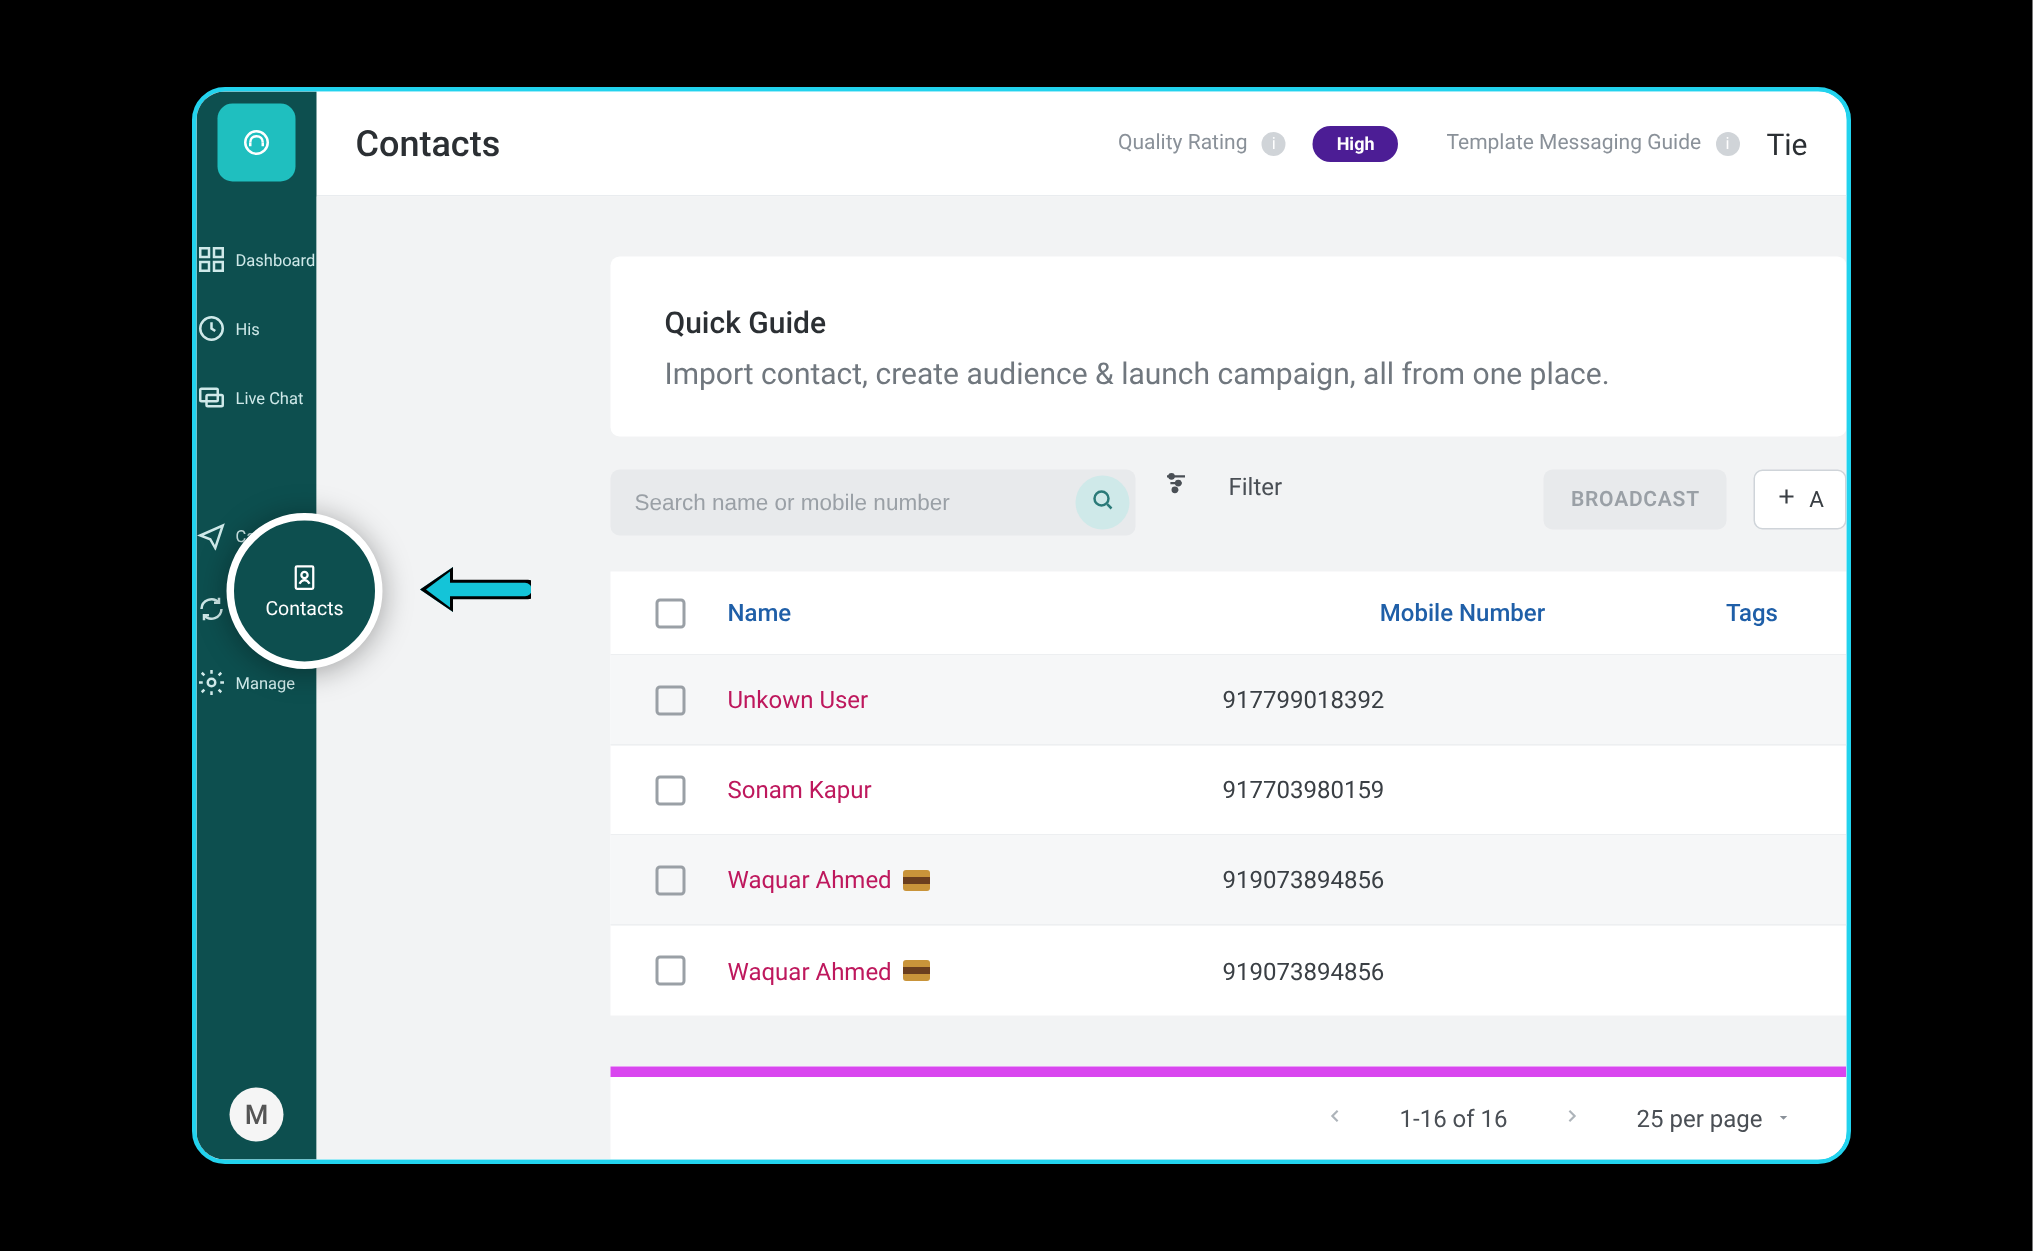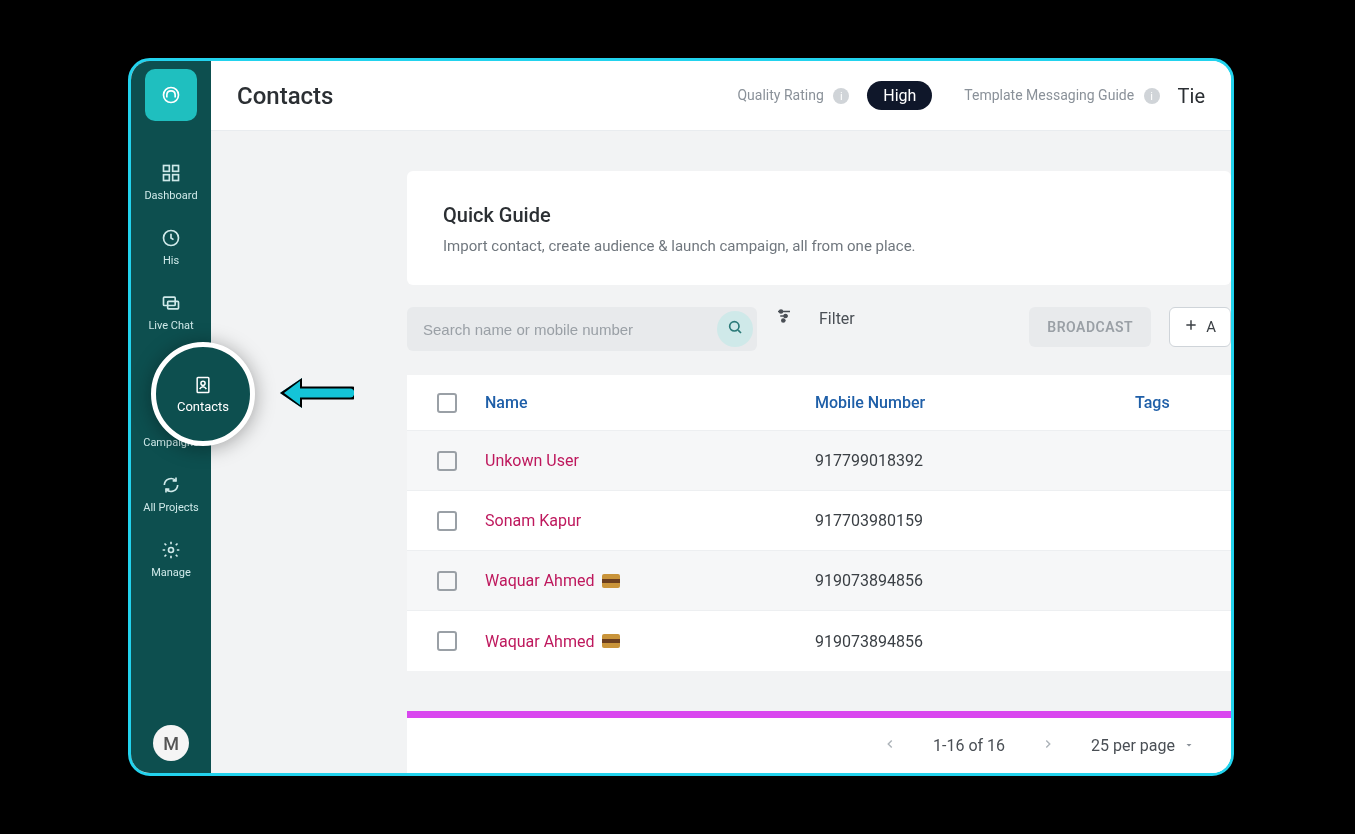--- a/index.html
+++ b/index.html
@@ -40,21 +40,21 @@
     background: #1fbfbf;
     border-radius: 10px;
     display: flex;
     align-items: center;
     justify-content: center;
     margin-bottom: 30px;
   }
   .sidebar-item {
     width: 80px;
     display: flex;
-    flex-direction: column;
+    flex-direction: row;
     align-items: center;
     color: #cfe9e9;
     font-size: 11px;
     padding: 12px 0 14px 0;
     cursor: pointer;
     gap: 6px;
   }
   .sidebar-icon {
     width: 20px;
     height: 20px;
@@ -135,24 +135,24 @@
     border-radius: 50%;
     background: #d0d4d8;
     color: #fff;
     font-size: 11px;
     display: inline-flex;
     align-items: center;
     justify-content: center;
     margin-left: 6px;
   }
   .badge-high {
-    background: #0f172a;
+    background: #4c1d95;
     color: #fff;
-    font-weight: 400;
-    font-size: 16px;
+    font-weight: 700;
+    font-size: 12px;
     padding: 5px 16px;
     border-radius: 18px;
   }
   .tier-cut {
     font-size: 20px;
     font-weight: 400;
     color: #2b2f33;
   }
   .content {
     flex: 1;
@@ -167,21 +167,21 @@
     margin-top: 40px;
     padding: 32px 36px 30px 36px;
   }
   .card h3 {
     font-size: 20px;
     font-weight: 500;
     color: #2b2f33;
     margin-bottom: 10px;
   }
   .card p {
-    font-size: 15px;
+    font-size: 20px;
     color: #70777e;
   }
   
   .toolbar {
     margin-left: 196px;
     margin-top: 22px;
     display: flex;
     align-items: flex-start;
     gap: 18px;
     padding-right: 0;
@@ -249,21 +249,21 @@
     margin-top: 24px;
     background: #fff;
   }
   .trow {
     display: flex;
     align-items: center;
     height: 60px;
     padding: 0 30px 0 30px;
     border-bottom: 1px solid #edeff1;
   }
-  .trow.header { height: 56px; }
+  .trow.header { height: 56px; text-align: center; }
   .trow.alt { background: #f6f7f8; }
   .cell-check { width: 48px; }
   .chk {
     width: 20px;
     height: 20px;
     border: 2px solid #9aa0a6;
     border-radius: 3px;
   }
   .cell-name { width: 330px; font-size: 16px; color: #be185d; display:flex; align-items:center; gap:8px;}
   .cell-mobile { width: 320px; font-size: 16px; color: #3a3f44; }

